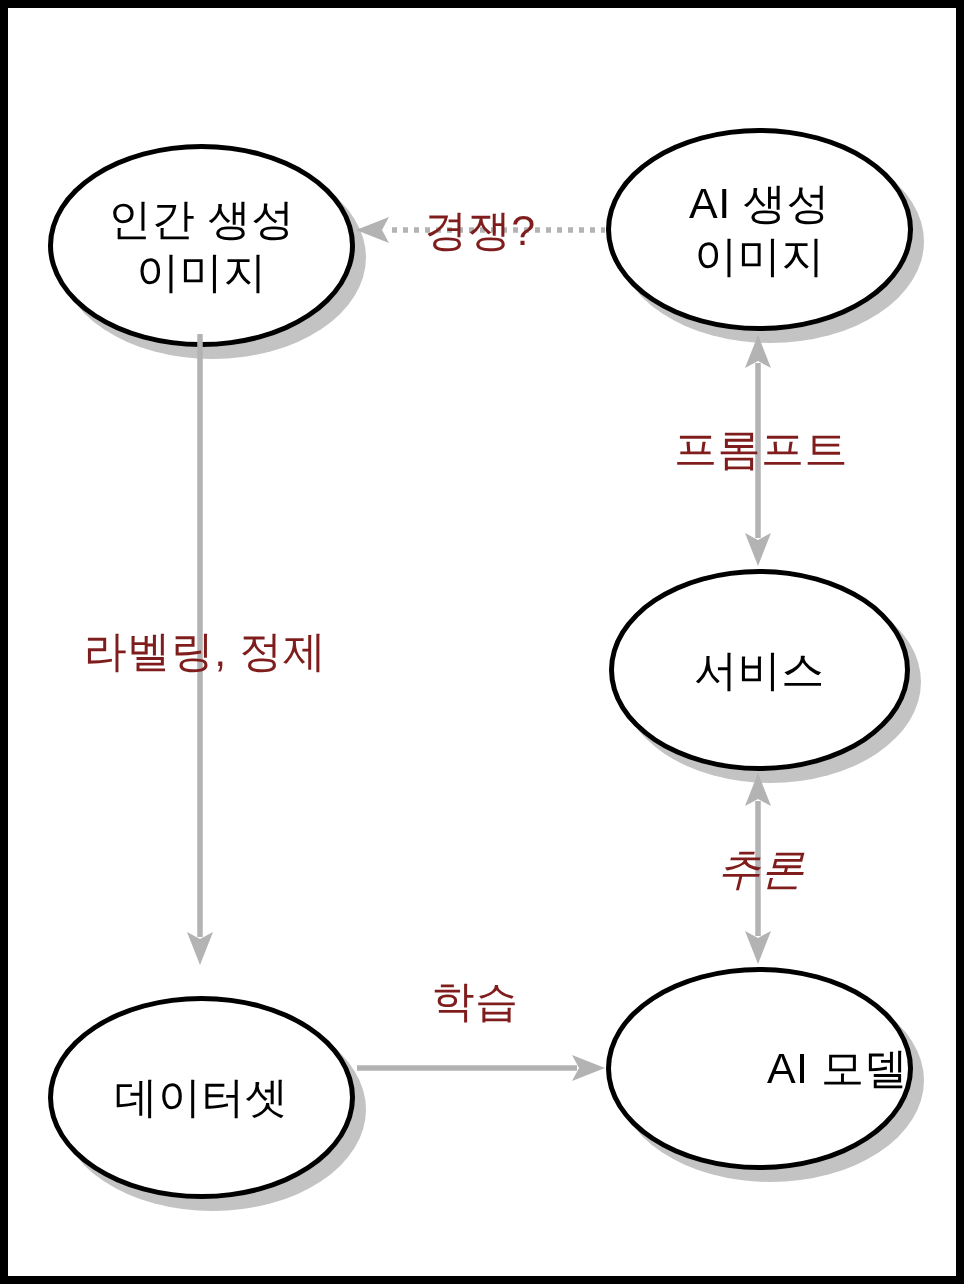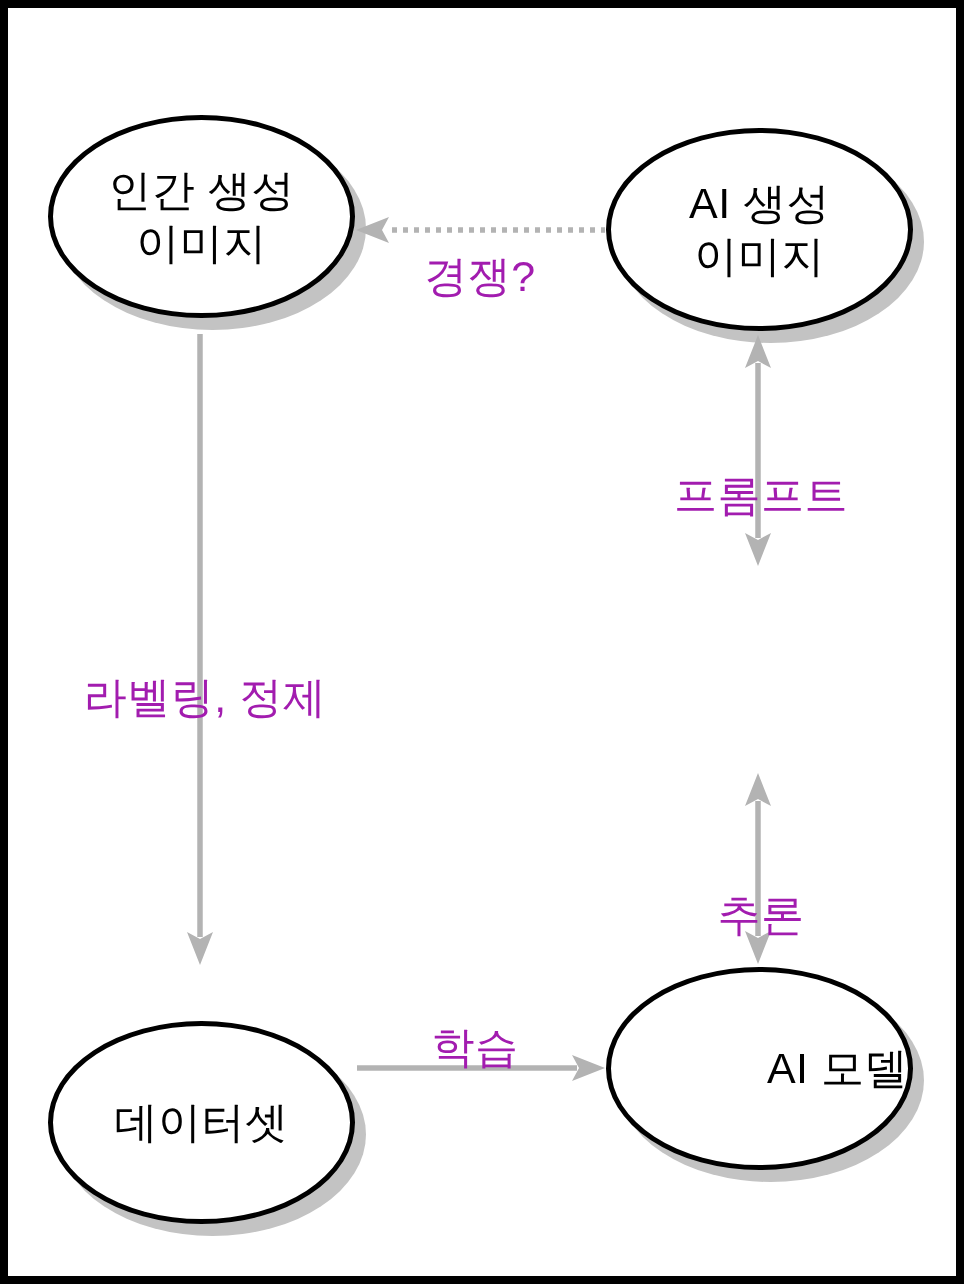--- a/index.html
+++ b/index.html
@@ -43,38 +43,37 @@
     font-size: 43px;
     font-weight: 500;
     line-height: 1.22;
     letter-spacing: 0.5px;
   }
   .node .node-line { white-space: nowrap; }
   .edge-label {
     position: absolute;
     transform: translate(-50%, -50%);
     z-index: 4;
-    color: #a21caf;
+    color: #7f1d1d;
     font-size: 43px;
     font-weight: 500;
     white-space: nowrap;
     letter-spacing: 0.5px;
-    margin-top: 46px;
   }
   
-  #node-human-images { left: 40px;  top: 107px;  width: 307px; height: 203px; text-align: right; }
+  #node-human-images { left: 40px;  top: 136px;  width: 307px; height: 203px; text-align: right; }
   #node-ai-images    { left: 598px; top: 120px;  width: 307px; height: 203px; text-align: right; }
   #node-service      { left: 601px; top: 561px;  width: 301px; height: 202px; }
-  #node-dataset      { left: 40px;  top: 1013px;  width: 307px; height: 203px; text-align: center; }
+  #node-dataset      { left: 40px;  top: 988px;  width: 307px; height: 203px; text-align: center; }
   #node-ai-model     { left: 598px; top: 959px;  width: 307px; height: 203px; align-items: flex-end; }
   
   #label-competition { left: 472px; top: 223px; }
   #label-prompt      { left: 753px; top: 442px; }
   #label-labeling    { left: 197px; top: 644px; }
-  #label-inference   { left: 753px; top: 862px; }
+  #label-inference   { left: 753px; top: 862px; font-style: italic; }
   #label-training    { left: 467px; top: 994px; }
 </style>
 </head>
 <body>
 
 <div id="canvas">
 
   <svg class="edges" viewBox="0 0 964 1284" xmlns="http://www.w3.org/2000/svg">
 
     <g>
@@ -108,20 +107,23 @@
   <div class="node" id="node-human-images">
     <span class="node-line">인간 생성</span>
     <span class="node-line">이미지</span>
   </div>
 
   <div class="node" id="node-ai-images">
     <span class="node-line">AI 생성</span>
     <span class="node-line">이미지</span>
   </div>
 
+  <div class="node" id="node-service">
+    <span class="node-line">서비스</span>
+  </div>
 
   <div class="node" id="node-dataset">
     <span class="node-line">데이터셋</span>
   </div>
 
   <div class="node" id="node-ai-model">
     <span class="node-line">AI 모델</span>
   </div>
 
   <div class="edge-label" id="label-competition">경쟁?</div>

